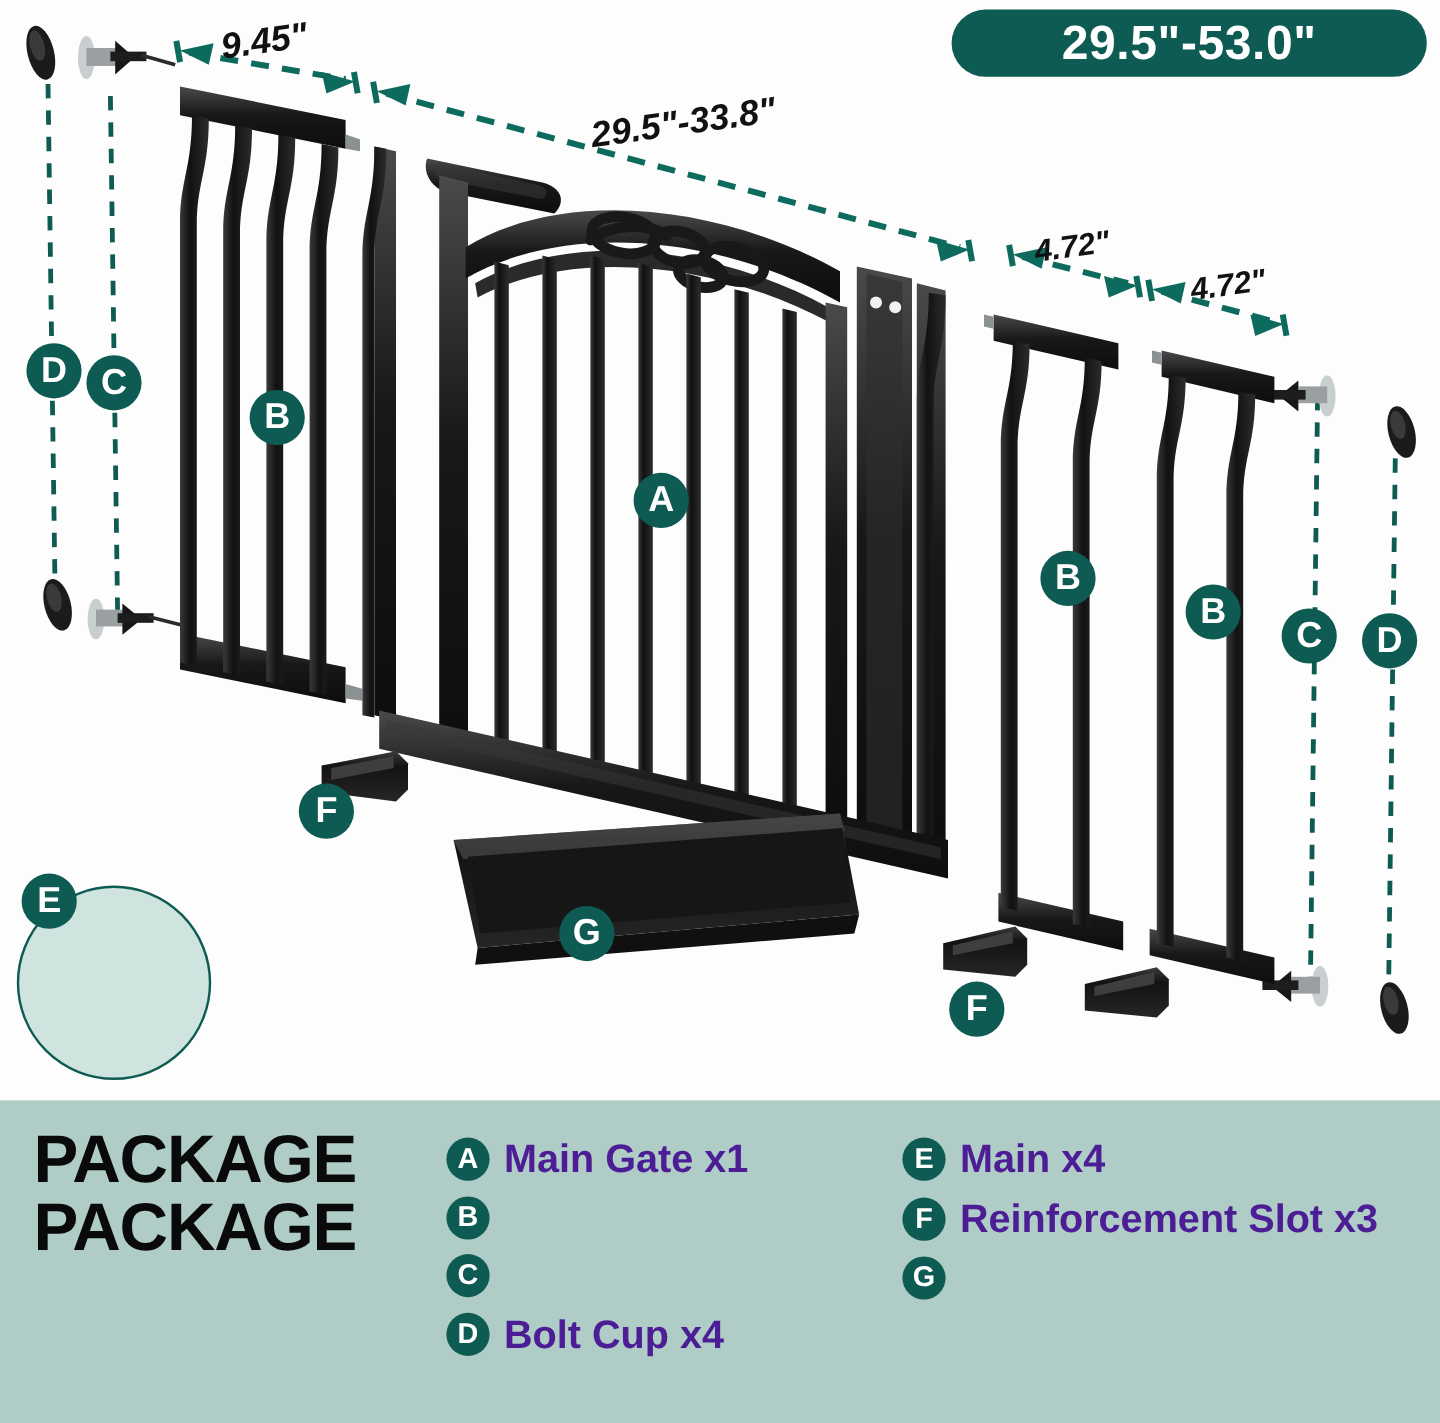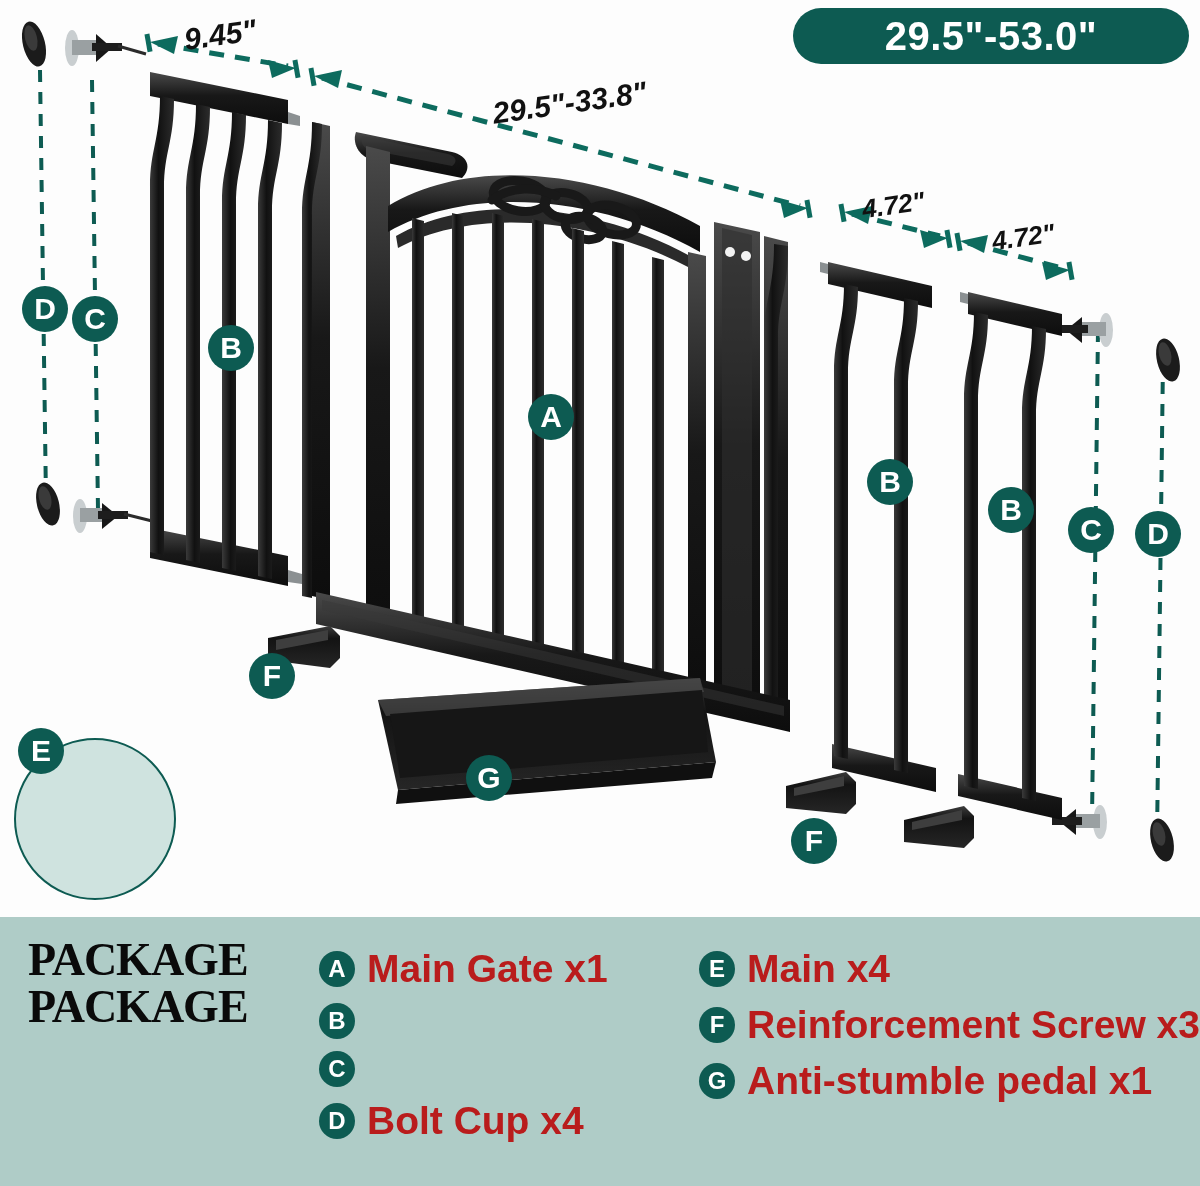--- a/index.html
+++ b/index.html
@@ -65,39 +65,38 @@
   
   #panel {
     position: absolute; left: 0; top: 917px;
     width: 1200px; height: 269px;
     background: #afccc7;
     display: flex; align-items: flex-start;
   }
   #panel-title {
     width: 372px;
     padding: 20px 0 0 28px;
-    font-size: 46px; font-weight: bold; line-height: 1.02;
+    font-size: 56px; font-weight: bold; line-height: 1.02;
     color: #0a0a0a;
     letter-spacing: -1px;
-    font-family: Liberation Serif, serif;
   }
   #panel-title span { display: block; }
   .cols { display: flex; flex: 1; padding-top: 30px; }
   .col { display: flex; flex-direction: column; gap: 12px; }
   .col-1 { width: 380px; }
   .col-2 { flex: 1; }
   .item { display: flex; align-items: center; gap: 12px; }
   .item-badge {
     width: 36px; height: 36px; min-width: 36px;
     border-radius: 50%;
     background: #0d5b52; color: #fff;
     display: flex; align-items: center; justify-content: center;
     font-size: 24px; font-weight: bold; line-height: 1;
   }
-  .item-label { font-size: 39px; font-weight: bold; color: #b91c1c; white-space: nowrap; }
+  .item-label { font-size: 33px; font-weight: bold; color: #4c1d95; white-space: nowrap; }
 </style>
 </head>
 <body>
 
 <div id="root">
 
   <div id="diagram">
 
     <svg width="1200" height="917" viewBox="0 0 1200 917">
       <defs>
@@ -380,24 +379,23 @@
         </div>
       </div>
 
       <div class="col col-2">
         <div class="item">
           <span class="item-badge">E</span>
           <span class="item-label">Main x4</span>
         </div>
         <div class="item">
           <span class="item-badge">F</span>
-          <span class="item-label">Reinforcement Screw x3</span>
+          <span class="item-label">Reinforcement Slot x3</span>
         </div>
         <div class="item">
           <span class="item-badge">G</span>
-          <span class="item-label">Anti-stumble pedal x1</span>
         </div>
       </div>
 
     </div>
   </div>
 
 </div>
 
 </body></html>

